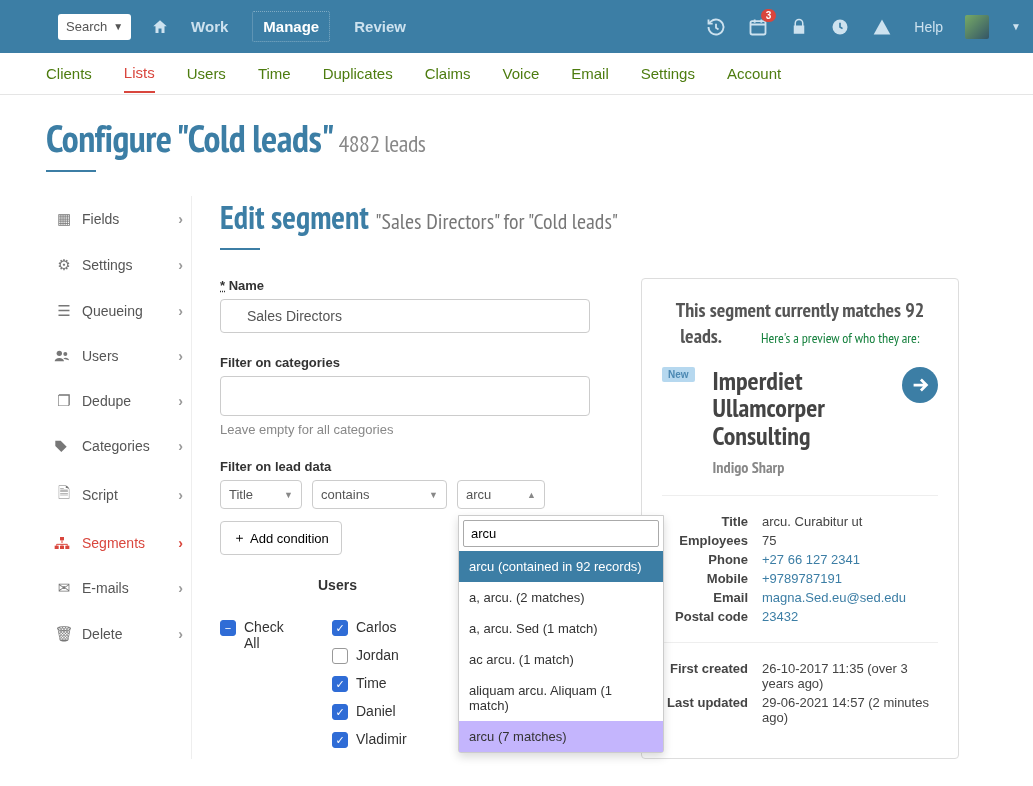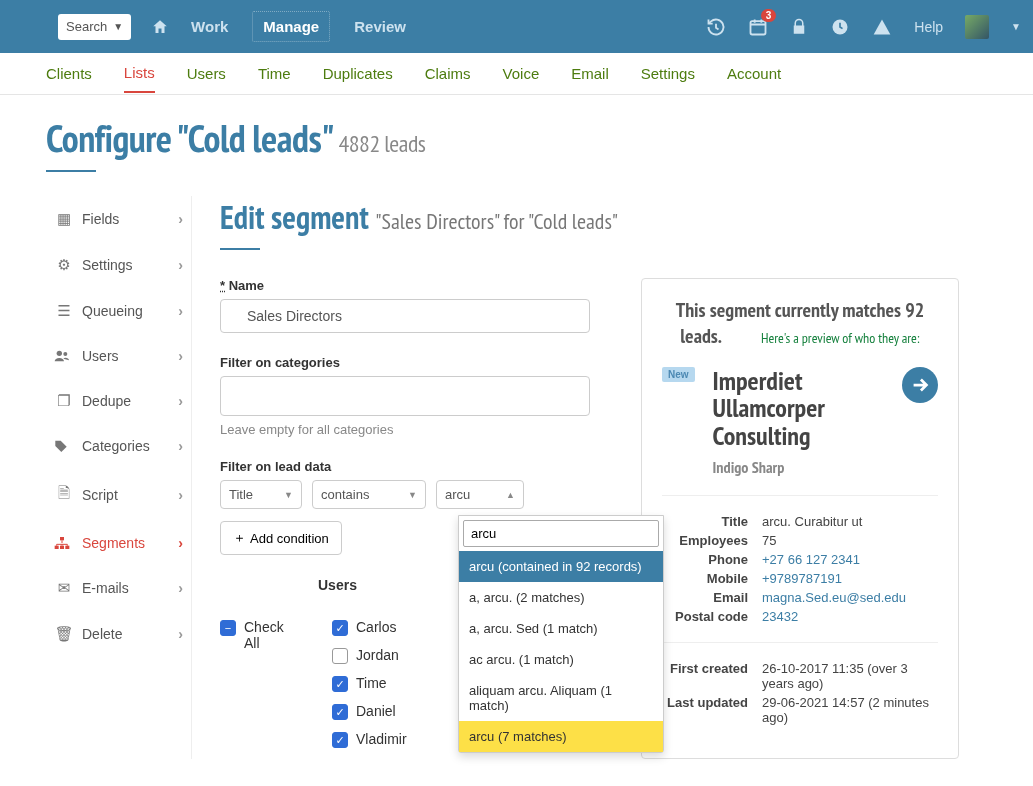--- a/index.html
+++ b/index.html
@@ -61,21 +61,21 @@
 .nextbtn { width: 36px; height: 36px; border-radius: 50%; background: #3c7ea5; color: #fff; display: flex; align-items: center; justify-content: center; font-size: 20px; flex-shrink: 0; cursor: pointer; }
 .preview hr { border: none; border-top: 1px solid #eee; margin: 18px 0; }
 .kv { display: flex; font-size: 13px; margin-bottom: 4px; }
 .kv .k { width: 100px; text-align: right; font-weight: 700; color: #444; padding-right: 14px; }
 .kv .v { flex: 1; color: #444; }
 .kv .v.link { color: #3c7ea5; }
 .dropdown { position: absolute; background: #fff; border: 1px solid #ccc; border-radius: 0 0 3px 3px; width: 206px; box-shadow: 0 4px 10px rgba(0,0,0,0.15); z-index: 50; }
 .dropdown input { width: calc(100% - 8px); margin: 4px; border: 1px solid #aaa; padding: 5px 7px; font-size: 13px; border-radius: 2px; }
 .dropdown .opt { padding: 8px 10px; font-size: 13px; cursor: pointer; }
 .dropdown .opt.sel { background: #3c7ea5; color: #fff; }
-.dropdown .opt.over { background: #fde047; }
+.dropdown .opt.over { background: #c4b5fd; }
 .filter-wrap { position: relative; }
 svg { display: block; }
 </style>
 </head>
 <body>
 
 <div class="topbar">
   <div class="search-box">
     <span>Search</span>
     <span class="caret">▼</span>
@@ -238,21 +238,21 @@
             <input class="input" style="height: 40px;">
             <div class="hint">Leave empty for all categories</div>
           </div>
           <div class="field filter-wrap">
             <label class="label">Filter on lead data</label>
             <div class="filter-row">
               <div class="sel" style="width:82px">
                   <span>Title</span>
                   <span class="tri">▼</span>
                 </div>
-              <div class="sel" style="width:114px">
+              <div class="sel" style="width:135px">
                   <span>contains</span>
                   <span class="tri">▼</span>
                 </div>
               <div class="sel" style="width:88px">
                   <span>arcu</span>
                   <span class="tri">▲</span>
                 </div>
             </div>
             <div class="dropdown" style="left:238px; top:56px;">
               <input value="arcu" style="">

